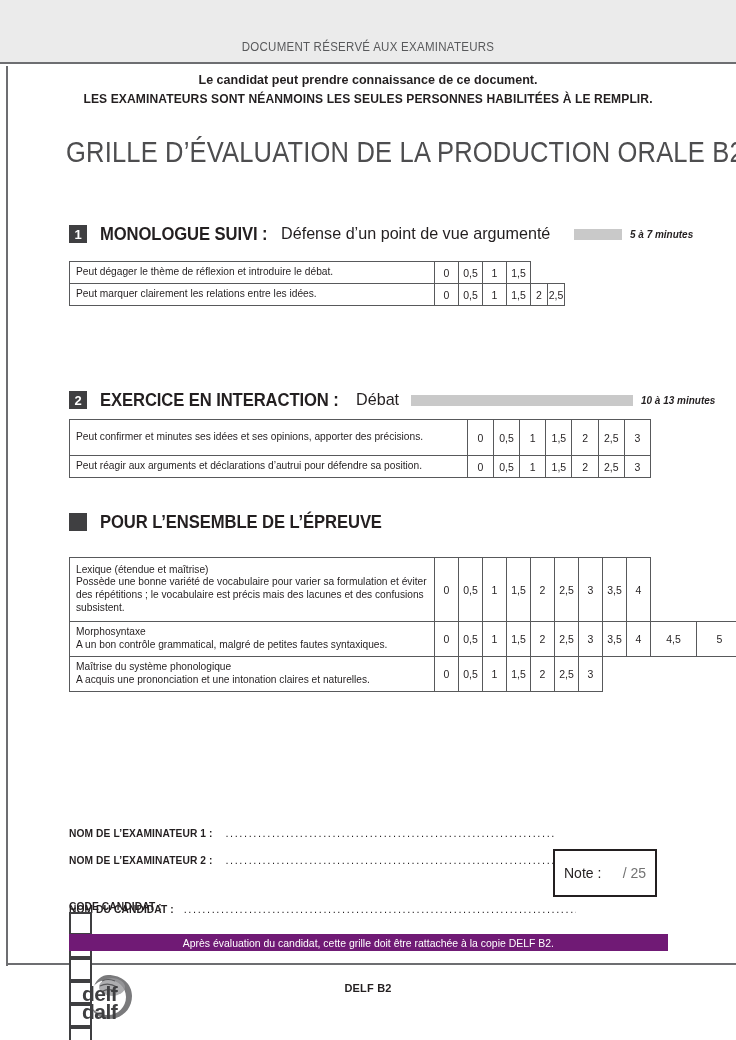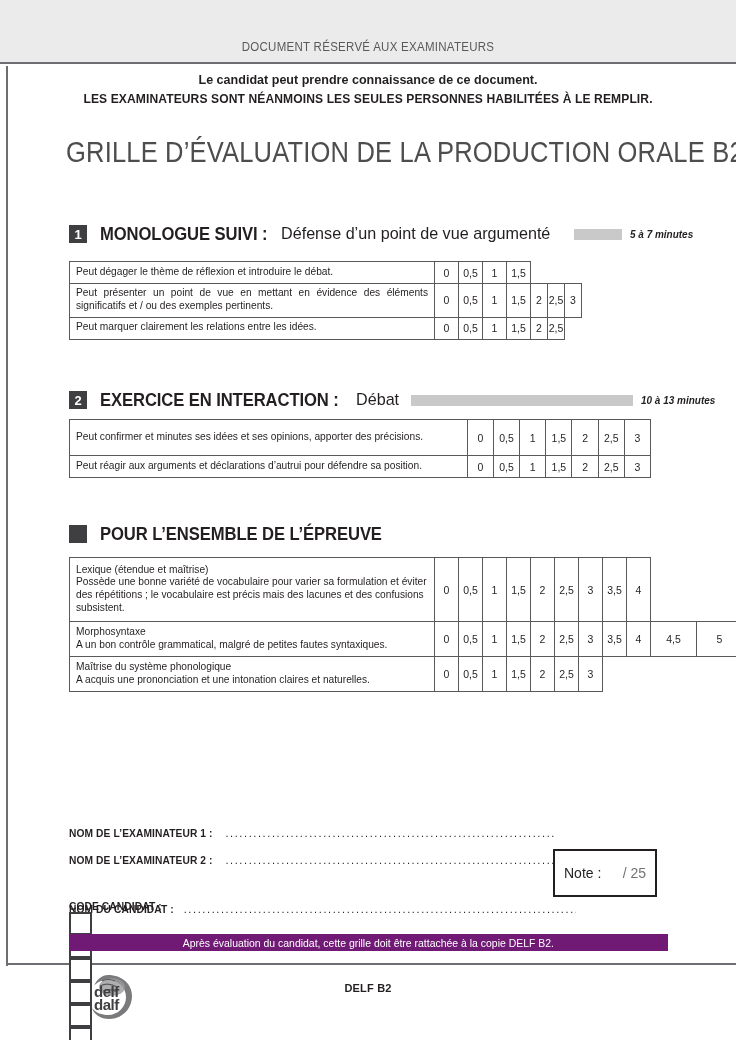--- a/index.html
+++ b/index.html
@@ -257,27 +257,26 @@
 
   
   .logo {
     position: absolute;
     left: 82px; top: 973px;
     width: 56px; height: 52px;
   }
   .logo-text {
     position: absolute;
     left: 0; top: 12px;
-    font-size: 15px;
+    font-size: 21px;
     font-weight: bold;
     color: #3f3f41;
     line-height: 0.88;
     letter-spacing: -0.5px;
     z-index: 2;
-    margin-left: 12px;
   }
   .footer-center {
     position: absolute;
     left: 0; top: 982px;
     width: 736px;
     text-align: center;
     font-size: 11px;
     font-weight: bold;
     color: #231f20;
     letter-spacing: 0.2px;
@@ -311,32 +310,20 @@
     <td class="desc" style="width:352px;">Peut dégager le thème de réflexion et introduire le débat.</td>
     <td class="score">0</td>
     <td class="score">0,5</td>
     <td class="score">1</td>
     <td class="score">1,5</td>
     <td class="empty"></td>
     <td class="empty"></td>
     <td class="empty"></td>
   </tr>
   <tr>
-    <td class="desc">
-          <span class="just">Peut présenter un point de vue en mettant en évidence des éléments significatifs et / ou des exemples pertinents.</span>
-        </td>
-    <td class="score">0</td>
-    <td class="score">0,5</td>
-    <td class="score">1</td>
-    <td class="score">1,5</td>
-    <td class="score">2</td>
-    <td class="score">2,5</td>
-    <td class="score">3</td>
-  </tr>
-  <tr>
     <td class="desc">Peut marquer clairement les relations entre les idées.</td>
     <td class="score">0</td>
     <td class="score">0,5</td>
     <td class="score">1</td>
     <td class="score">1,5</td>
     <td class="score">2</td>
     <td class="score">2,5</td>
     <td class="empty"></td>
   </tr>
 </tbody>
@@ -368,21 +355,21 @@
     <td class="score">0,5</td>
     <td class="score">1</td>
     <td class="score">1,5</td>
     <td class="score">2</td>
     <td class="score">2,5</td>
     <td class="score">3</td>
   </tr>
 </tbody>
   </table>
 
-<div class="section-head" style="top:524px;">
+<div class="section-head" style="top:512px;">
   <div class="badge blank"></div>
   <div class="sec-title">POUR L’ENSEMBLE DE L’ÉPREUVE</div>
 </div>
 
 <table class="grid" style="left:69px; top:557px; width:674px;">
   <tbody>
       <tr>
     <td class="desc" style="width:352px; height:56px;">
       <span class="strong">Lexique (étendue et maîtrise)</span>
       <span>Possède une bonne variété de vocabulaire pour varier sa formulation et éviter des répétitions ; le vocabulaire est précis mais des lacunes et des confusions subsistent.</span>

